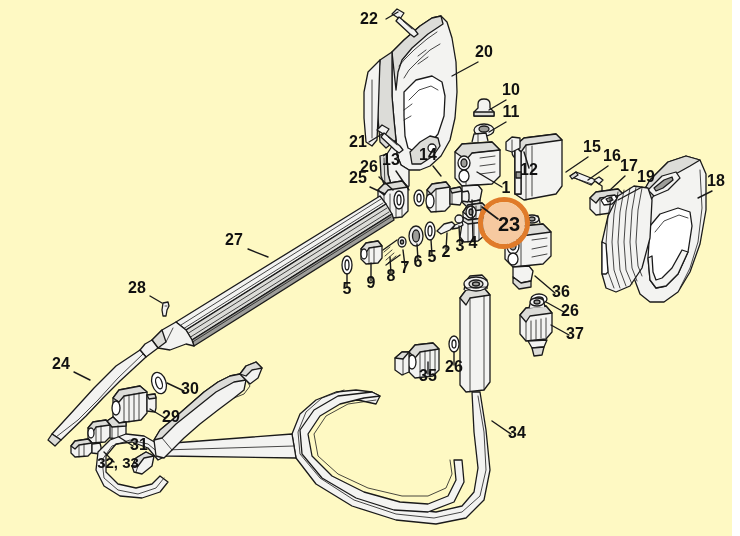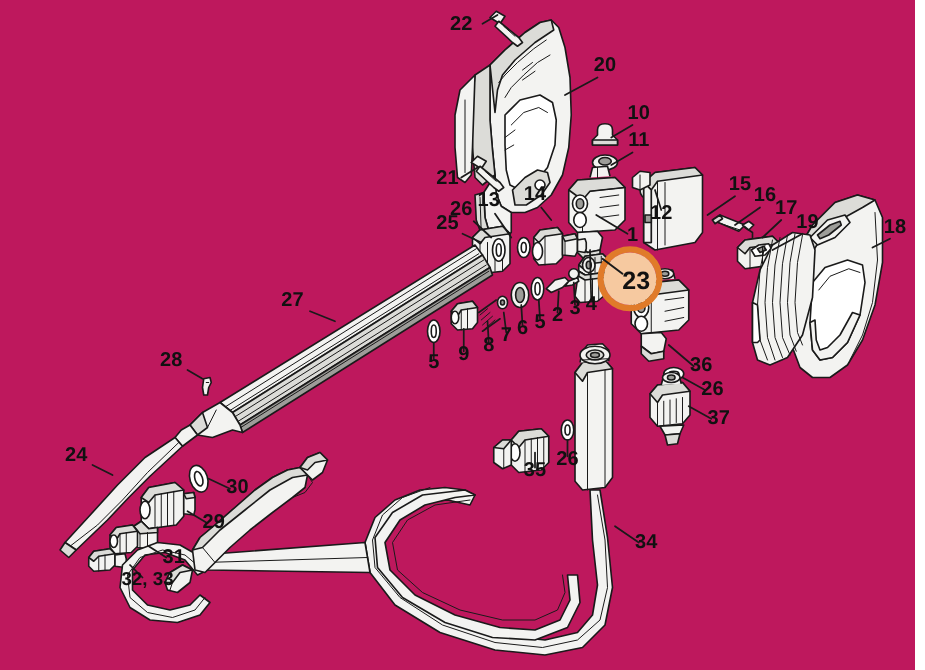--- a/index.html
+++ b/index.html
@@ -8,21 +8,21 @@
     padding: 0;
     background: #ffffff;
   }
   body {
     font-family: "Liberation Sans", sans-serif;
   }
   #diagram-root {
     position: relative;
     width: 732px;
     height: 536px;
-    background: #be185d;
+    background: #fef9c3;
     overflow: hidden;
   }
   #diagram-svg {
     position: absolute;
     left: 0;
     top: 0;
     width: 740px;
     height: 536px;
     display: block;
   }

